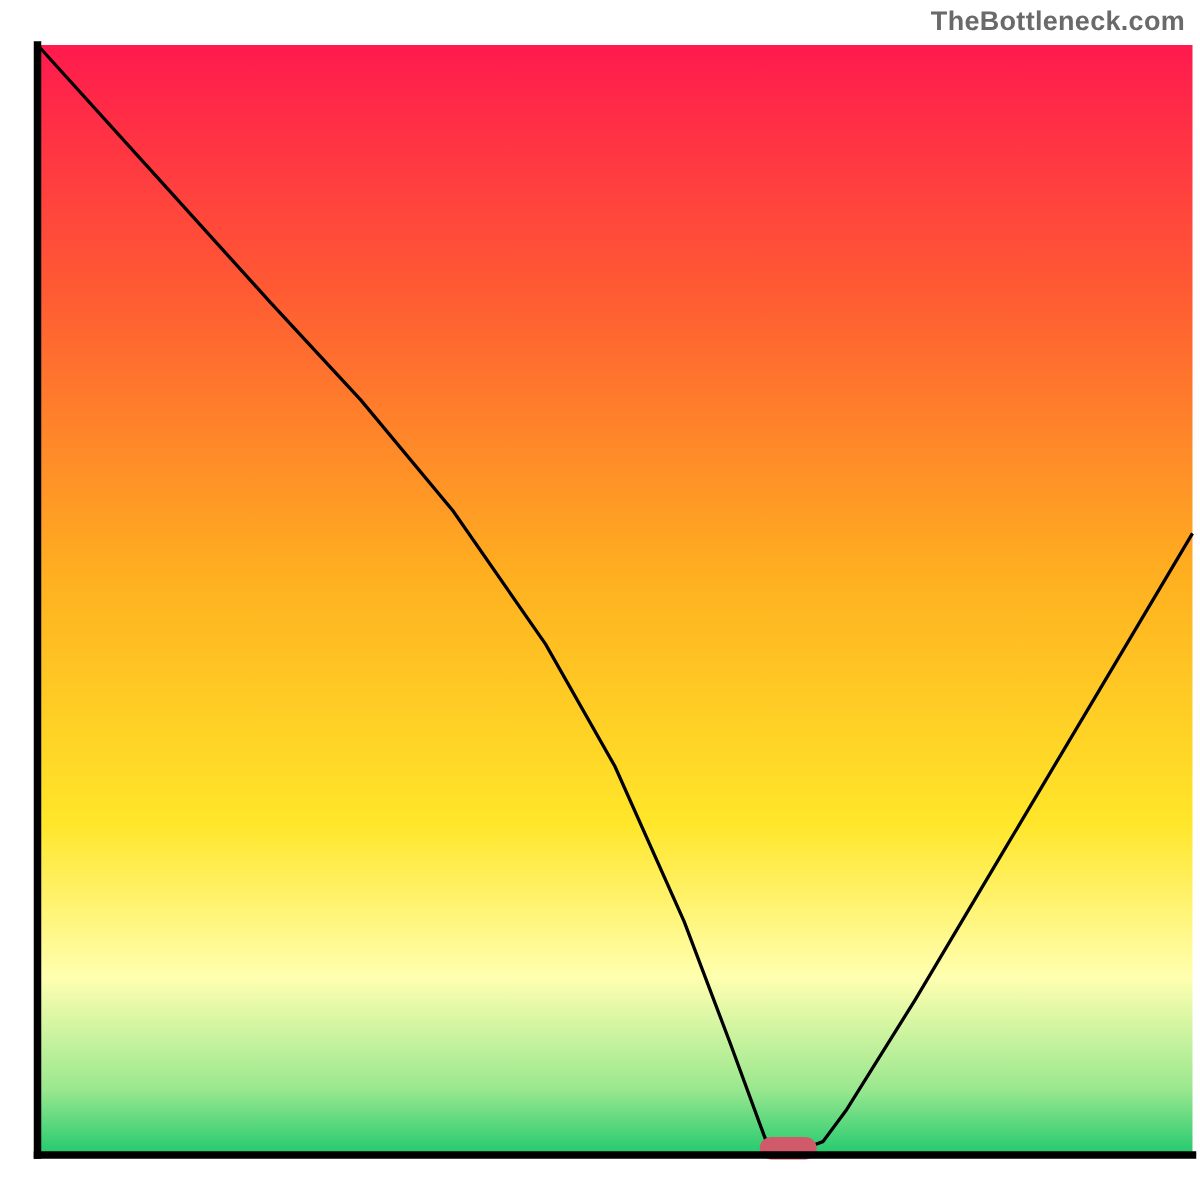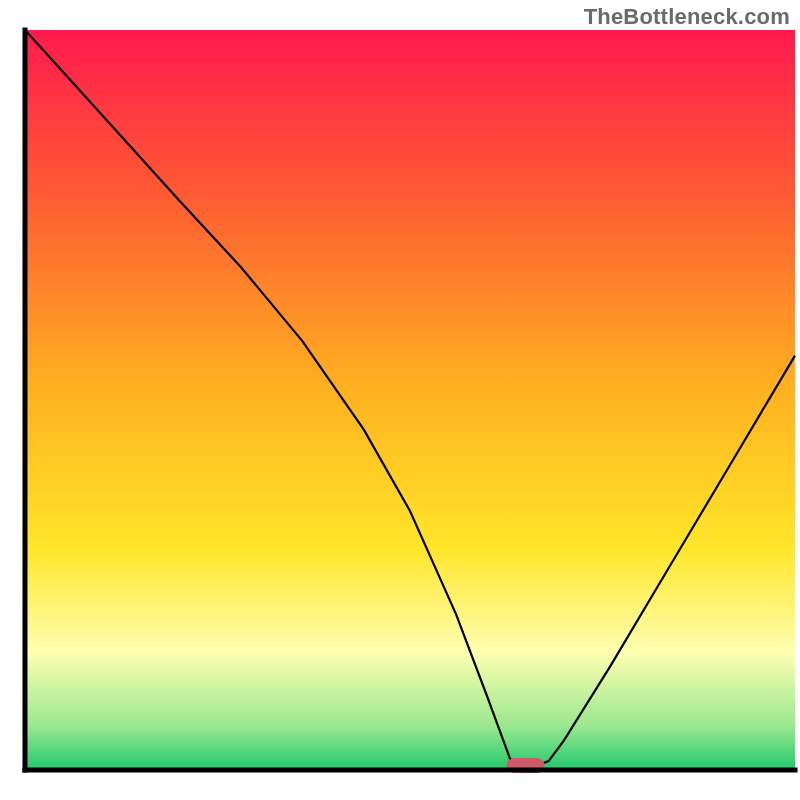--- a/index.html
+++ b/index.html
@@ -12,21 +12,21 @@
   }
   .container {
     position: relative;
     width: 800px;
     height: 800px;
   }
   .watermark {
     position: absolute;
     top: 4px;
     right: 10px;
-    font-size: 22px;
+    font-size: 18px;
     font-weight: 600;
     color: #6a6a6a;
     letter-spacing: 0.2px;
     z-index: 20;
   }
   svg.chart {
     position: absolute;
     left: 0;
     top: 0;
     display: block;

